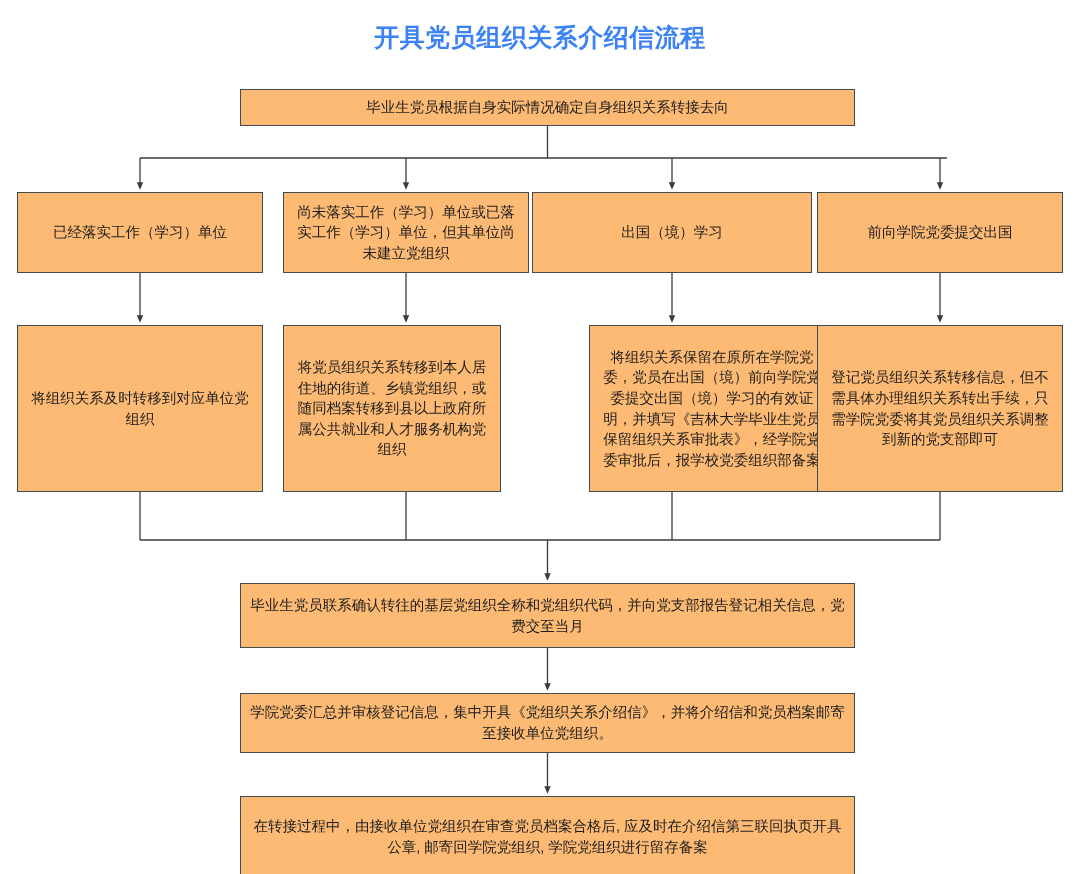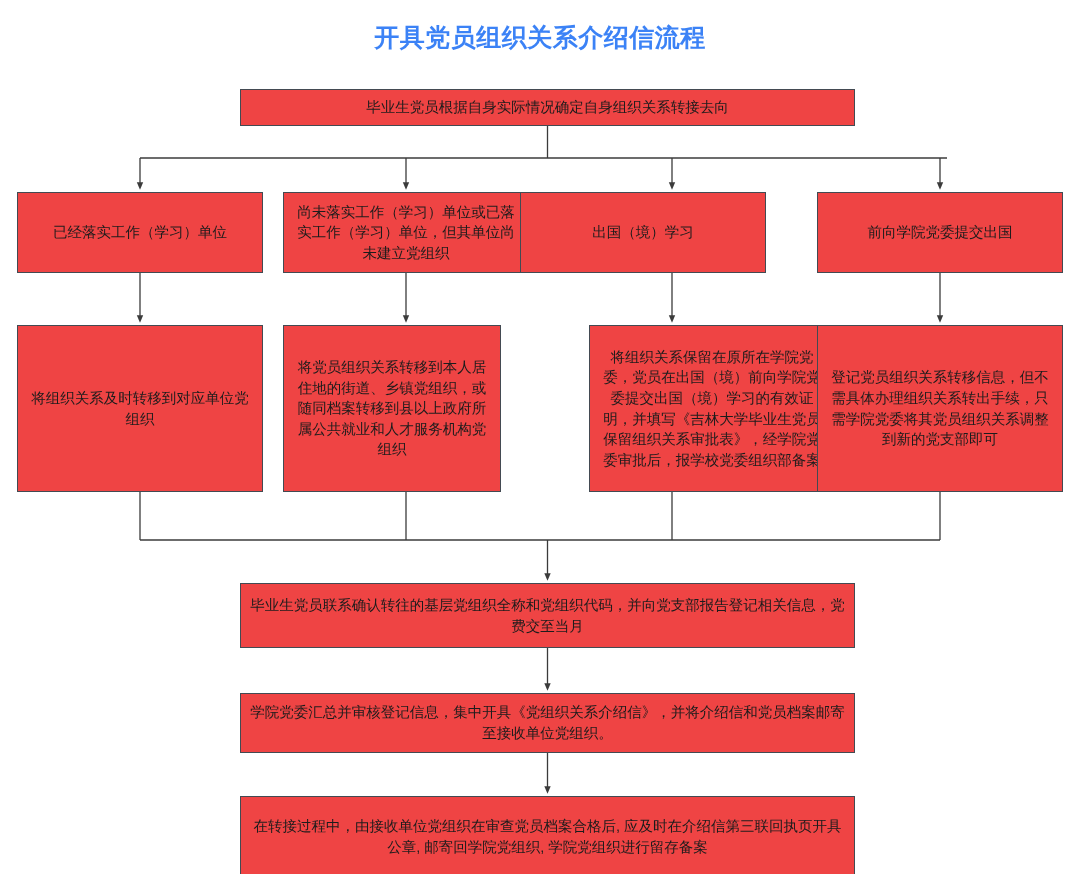--- a/index.html
+++ b/index.html
@@ -35,40 +35,40 @@
     text-align: center;
     font-size: 25px;
     font-weight: bold;
     color: #3b82f6;
     letter-spacing: 0.5px;
     line-height: 34px;
   }
   .node {
     position: absolute;
     box-sizing: border-box;
-    background: #ef4444;
+    background: #fdba74;
     border: 1.6px solid #434a52;
     display: flex;
     align-items: center;
     justify-content: center;
     text-align: center;
     padding: 5px 9px;
     color: #1c1c1c;
     line-height: 1.42;
   }
   .node .txt {
     display: block;
     width: 100%;
     white-space: pre-line;
   }
   .n-top   { left: 240px; top: 89px;  width: 615px; height: 37px;  font-size: 14.5px; }
   .n-r1    { top: 192px;  height: 81px;  font-size: 14.5px; }
   .n-r1a   { left: 17px;  width: 246px; }
   .n-r1b   { left: 283px; width: 246px; }
-  .n-r1c   { left: 520px; width: 246px; }
+  .n-r1c   { left: 532px; width: 280px; }
   .n-r1d   { left: 817px; width: 246px; }
   .n-r2    { top: 325px;  height: 167px; font-size: 14.5px; }
   .n-r2a   { left: 17px;  width: 246px; }
   .n-r2b   { left: 283px; width: 218px; }
   .n-r2c   { left: 549px; width: 246px; margin-left: 40px; }
   .n-r2d   { left: 817px; width: 246px; }
   .n-b1    { left: 240px; top: 583px; width: 615px; height: 65px; font-size: 14.5px; }
   .n-b2    { left: 240px; top: 693px; width: 615px; height: 60px; font-size: 14.5px; }
   .n-b3    { left: 240px; top: 796px; width: 615px; height: 82px; font-size: 14.5px; }
 </style>

